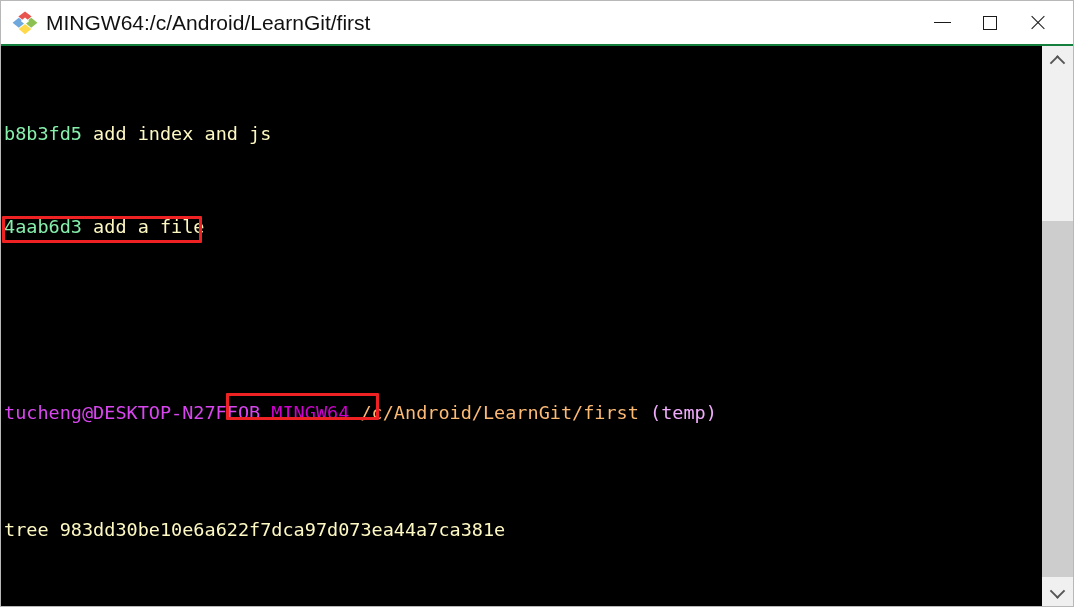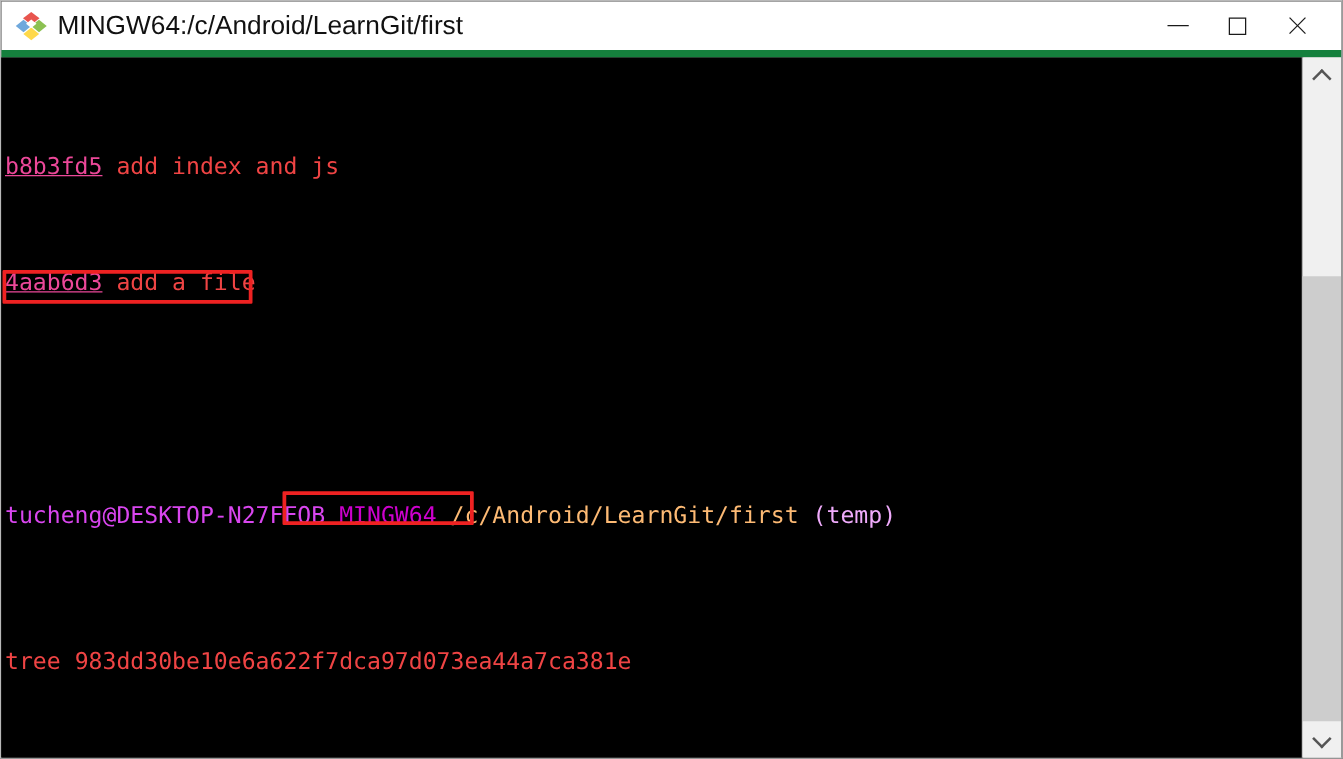--- a/index.html
+++ b/index.html
@@ -23,21 +23,21 @@
   }
 
   
   #titlebar {
     position: absolute;
     left: 0;
     top: 0;
     width: 1074px;
     height: 45px;
     background: #ffffff;
-    border-bottom: 6px solid #15803d;
+    border-bottom: 2px solid #15803d;
     box-sizing: border-box;
     display: flex;
     align-items: center;
   }
 
   #app-icon {
     width: 26px;
     height: 26px;
     margin-left: 11px;
     margin-right: 8px;
@@ -120,26 +120,26 @@
     right: 0;
     font-family: "DejaVu Sans Mono", monospace;
     font-size: 18.5px;
     line-height: 23.3px;
     color: #bfbfbf;
     white-space: pre;
     letter-spacing: 0px;
   }
   .ln { display: block; height: 23.3px; }
 
-  .c-yellow   { color: #ec4899; text-decoration: underline; }
+  .c-yellow   { color: #86efac; }
   .c-green    { color: #d946ef; }
   .c-magenta  { color: #cd00cd; margin-top: 41px; }
   .c-olive    { color: #fdba74; }
   .c-cyan     { color: #f0abfc; }
-  .c-white    { color: #ef4444; }
+  .c-white    { color: #fef9c3; }
 
   
   .redbox {
     position: absolute;
     border: 3px solid #ee2222;
     box-sizing: border-box;
     pointer-events: none;
     background: transparent;
     border-radius: 1px;
   }

